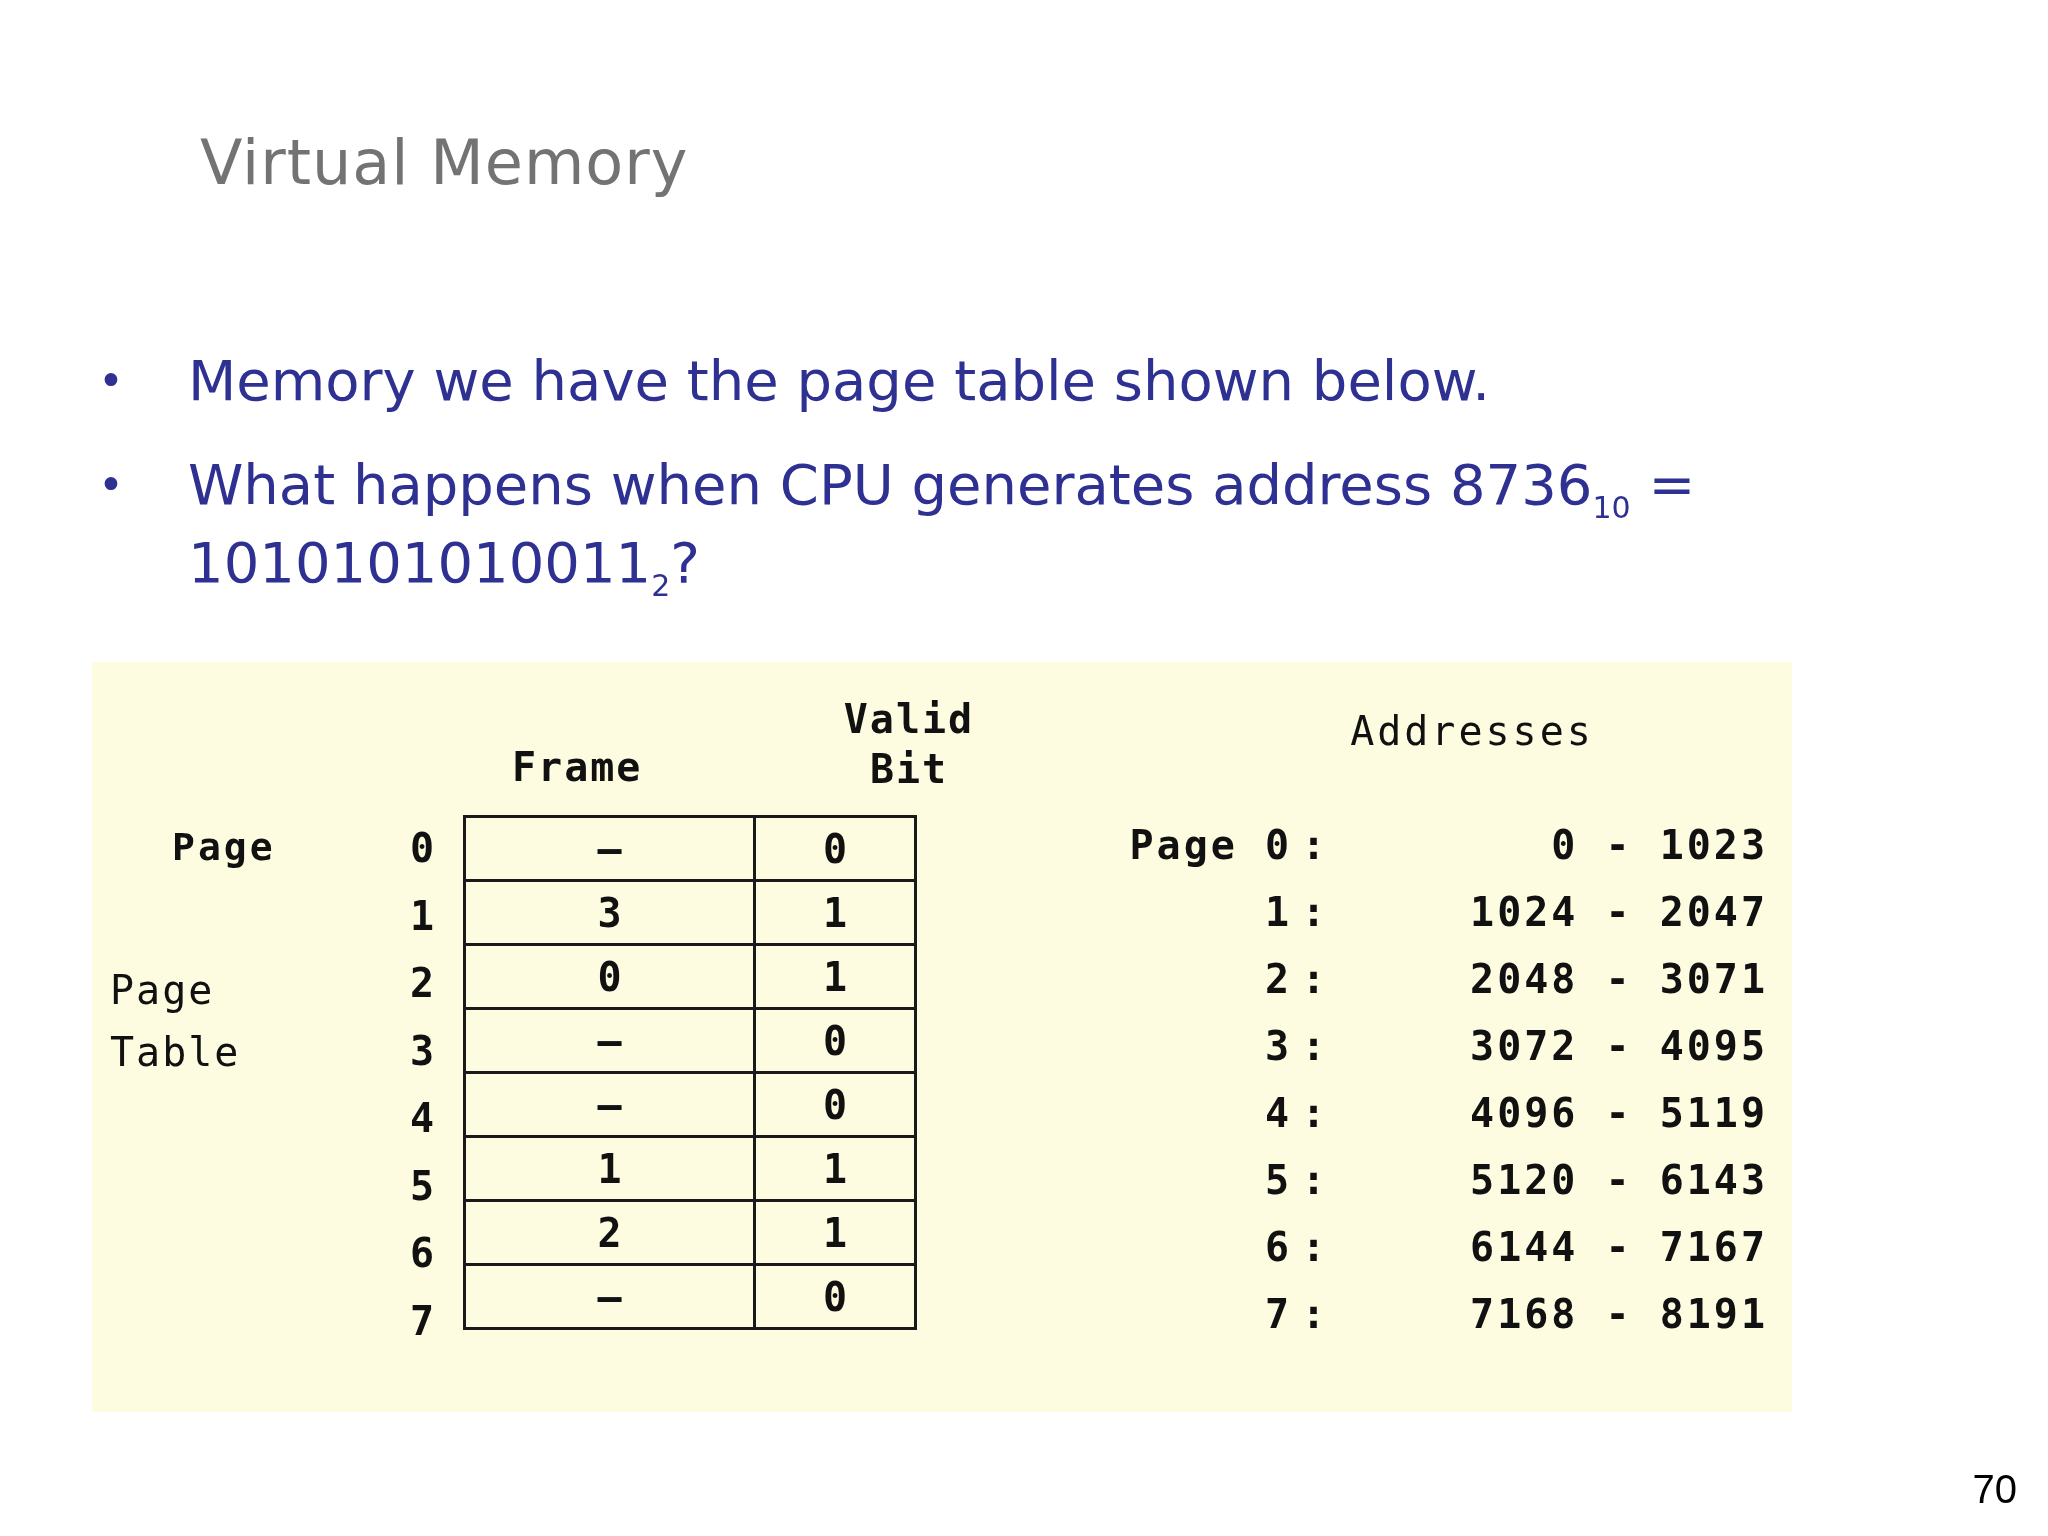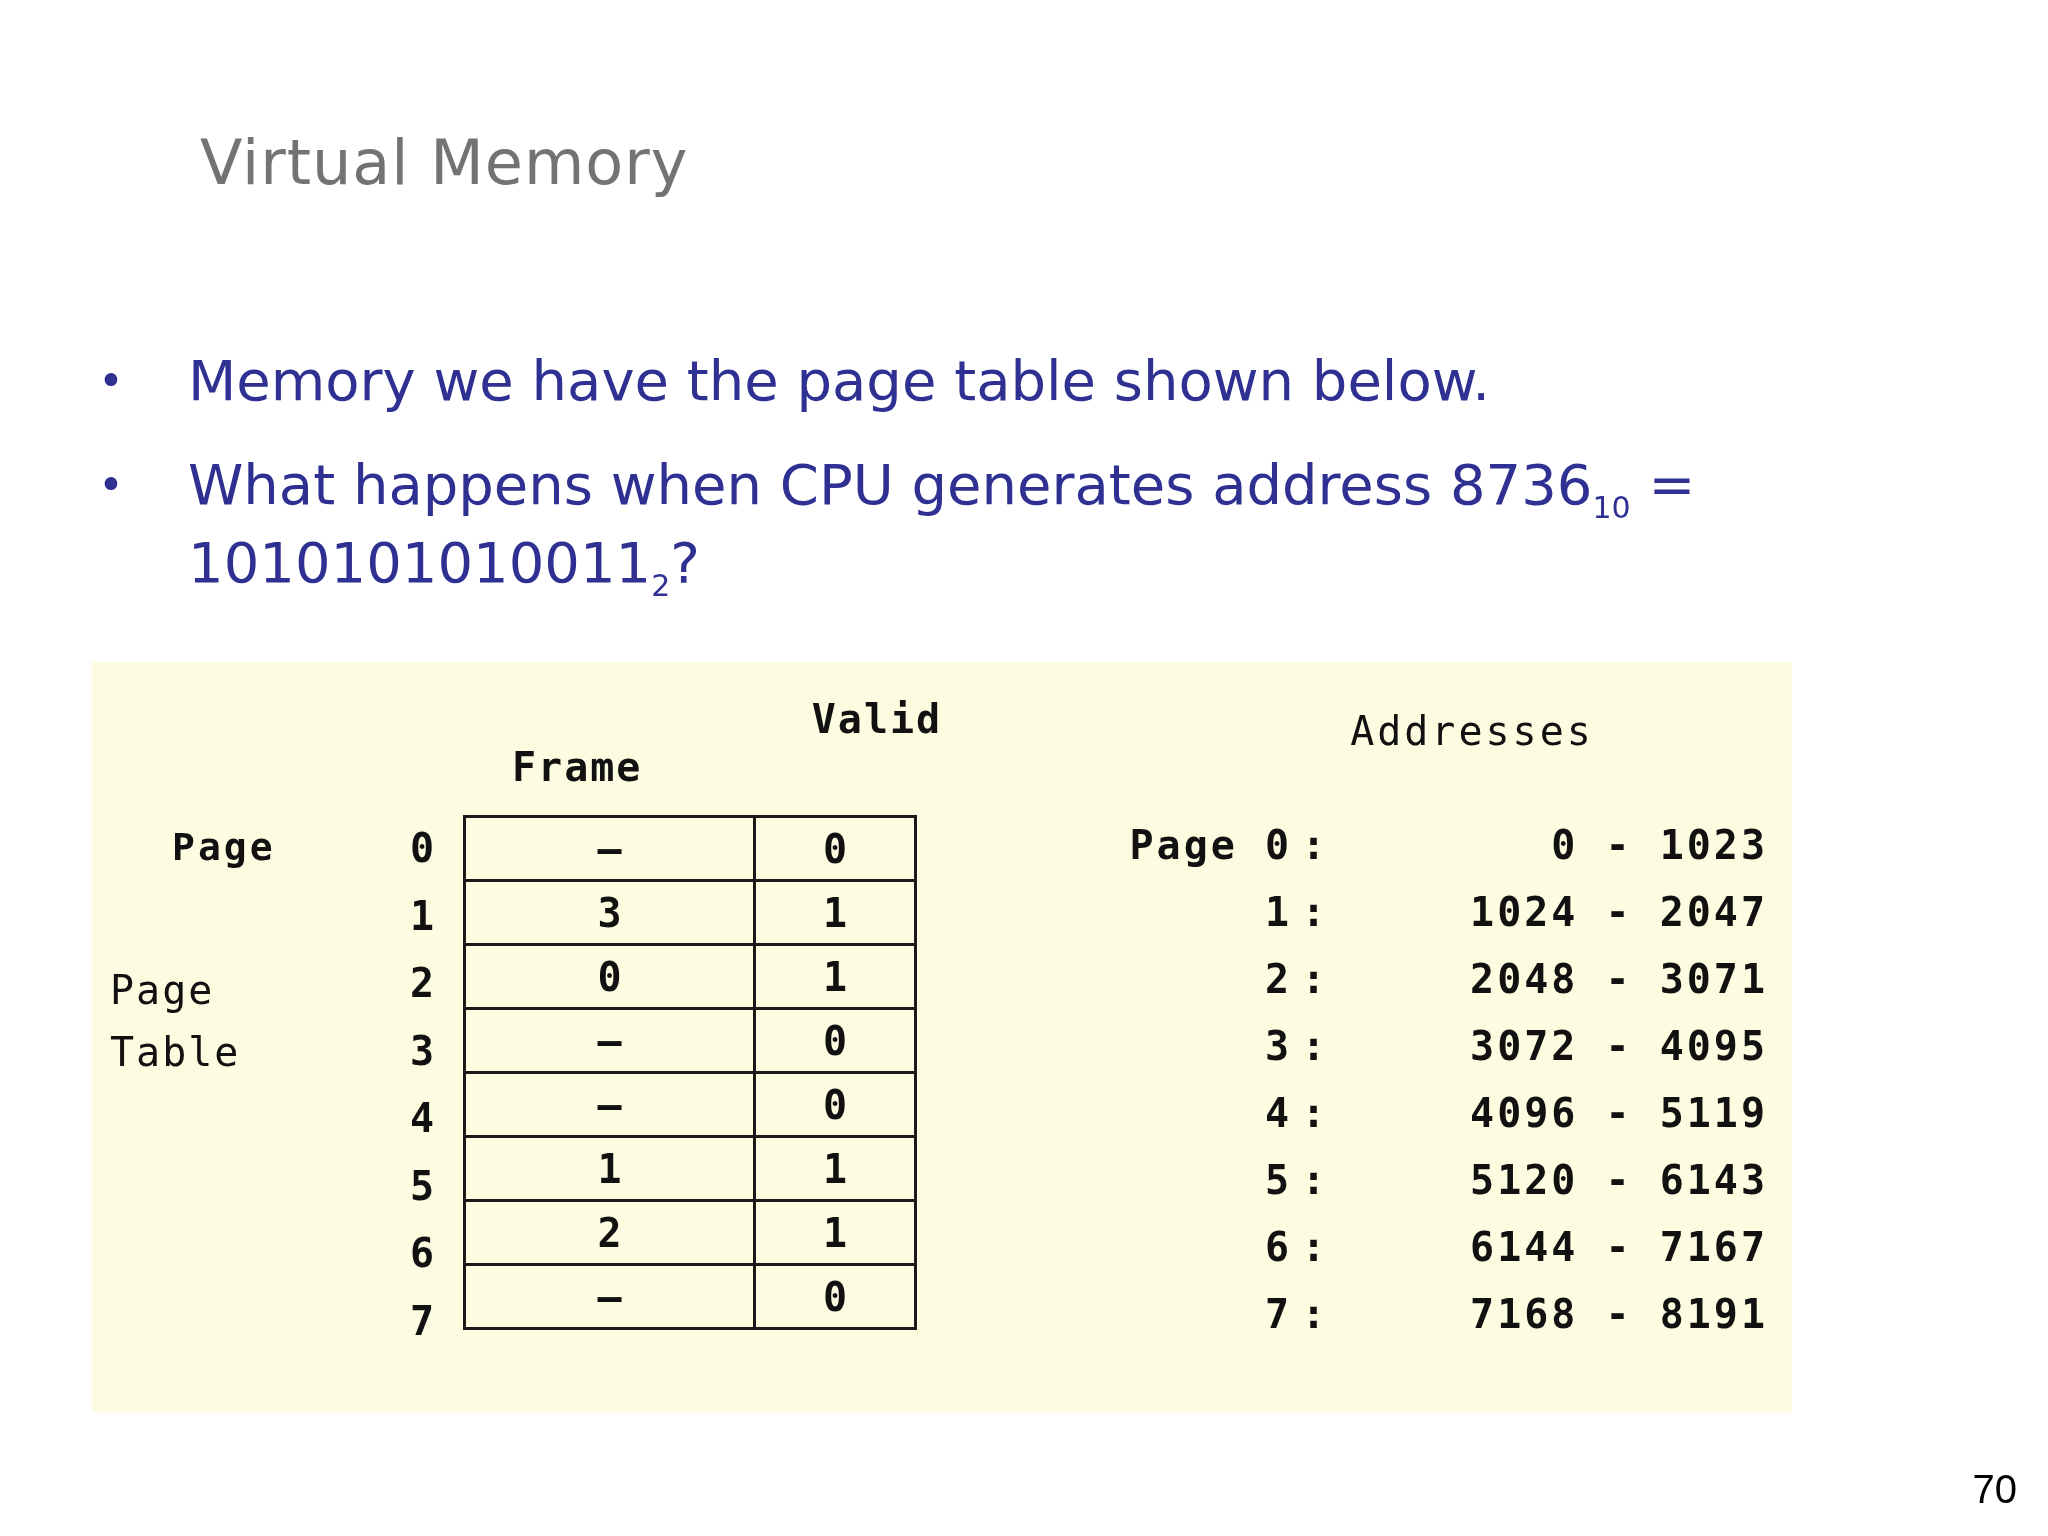--- a/index.html
+++ b/index.html
@@ -90,21 +90,21 @@
     left: 420px;
     top: 82px;
     width: 290px;
     text-align: left;
     font-size: 40px;
     font-weight: bold;
     letter-spacing: 2px;
   }
   #valid-bit-header {
     position: absolute;
-    left: 640px;
+    left: 672px;
     top: 32px;
     width: 290px;
     text-align: center;
     font-size: 40px;
     font-weight: bold;
     letter-spacing: 2px;
     line-height: 50px;
   }
   #addresses-header {
     position: absolute;
@@ -234,20 +234,21 @@
   </div>
 
 </div>
 
 <div id="figure-panel">
 
   <div class="mono" id="frame-header">Frame</div>
 
   <div class="mono" id="valid-bit-header">
     <div>Valid</div>
+    <div>Bit</div>
   </div>
 
   <div class="mono" id="addresses-header">Addresses</div>
 
   <div class="mono" id="pt-page-word">Page</div>
 
   <div class="mono" id="pt-side-caption">Page
 Table</div>
 
   <div class="mono" id="pt-index-col">

